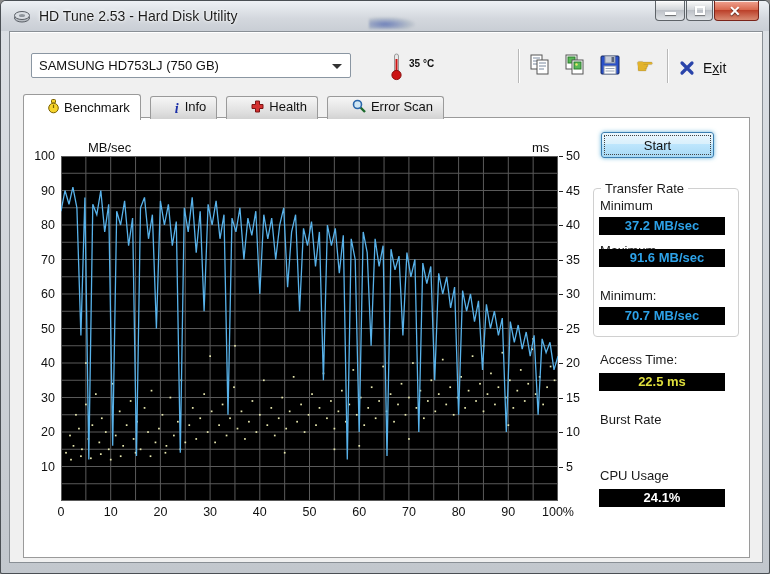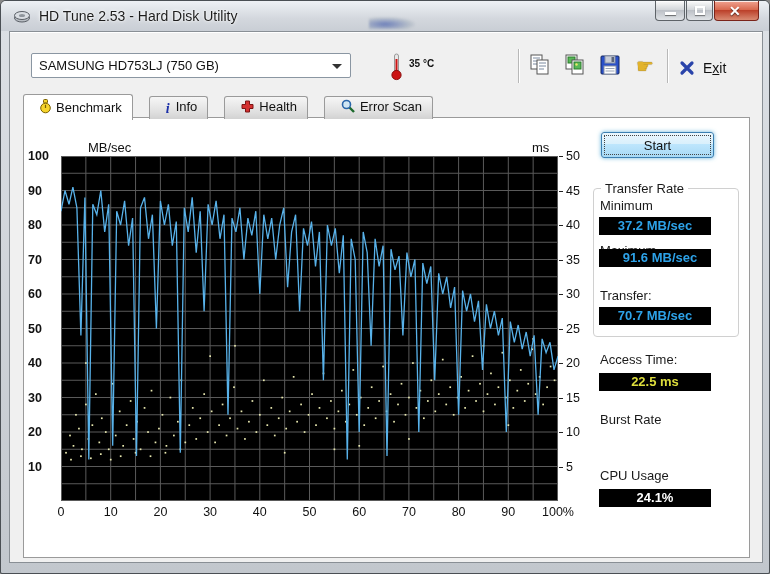--- a/index.html
+++ b/index.html
@@ -54,56 +54,56 @@
   .sep.s1{left:517px;} .sep.s2{left:666px;}
   .tbtn{position:absolute; top:52px; width:26px; height:26px; cursor:pointer;}
   .tbtn.copy{left:527px;} .tbtn.copyimg{left:562px;} .tbtn.save{left:597px;} .tbtn.hand{left:631px;}
   .handglyph{font-size:20px; color:#e2b32c; text-shadow:0 0 1px #6b4c00; line-height:26px; display:block; text-align:center;}
   .exit{position:absolute; left:678px; top:58px; height:24px; cursor:pointer;}
   .exit svg{vertical-align:-3px;}
   .exit .txt{font-size:14px; color:#111; margin-left:8px;}
   .exit .key{text-decoration:underline;}
   
   .tabs{position:absolute; left:22px; top:93px; height:24px; z-index:3;}
-  .tab{position:relative; float:left; height:23px; margin-right:16px; margin-top:2px;
-    padding:2px 10px 0 16px; font-size:13px; color:#111;
+  .tab{position:relative; float:left; height:23px; margin-right:9px; margin-top:2px;
+    padding:2px 10px 0 24px; font-size:13px; color:#111;
     background:linear-gradient(#f6f6f6,#dfdfdf 70%,#d2d2d2);
     border:1px solid #9a9a9a; border-bottom:none; border-radius:3px 3px 0 0;
     cursor:pointer; white-space:nowrap;}
   .tab.active{height:26px; margin-top:0; padding-top:4px; background:#fff; z-index:4;}
   .tab .ticon{display:inline-block; margin-right:5px; vertical-align:-2px;}
   .tab .iinfo{font-family:"Liberation Serif", serif; font-weight:bold; font-style:italic;
     color:#1b2fa8; font-size:14px; margin-right:6px;}
   
   .page{position:absolute; left:22px; top:116px; width:727px; height:441px;
     background:#fff; border:1px solid #9a9a9a; z-index:1;}
   
   #plot-svg{position:absolute; left:60px; top:155px; z-index:2; background:#000;}
   .axlab{position:absolute; z-index:2; font-size:13px; color:#111;}
   .axlab.mb{left:87px; top:139px;}
   .axlab.ms{left:531px; top:139px;}
   .tick{position:absolute; z-index:2; font-size:12.5px; color:#111;}
-  .tick.l{width:27px; font-weight:bold;}
+  .tick.l{width:27px; text-align:right;}
   .tick.r{width:30px; text-align:left;}
   .tick.x{width:44px; text-align:center;}
   .rtickmark{position:absolute; z-index:2; width:4px; height:1px; background:#222;}
   
   .startbtn{position:absolute; left:600px; top:131px; width:113px; height:26px; z-index:2;
     border:1px solid #3c7fb1; border-radius:3px;
     background:linear-gradient(#eaf6fd,#d9f0fc 45%,#bee6fd 45%,#a7d9f5);
     font-family:"Liberation Sans", sans-serif; font-size:13px; color:#111;
     box-shadow:0 0 4px rgba(61,160,211,.8); cursor:pointer;}
   .startbtn::after{content:""; position:absolute; left:2px; top:2px; right:2px; bottom:2px;
     border:1px dotted #444;}
   .groupbox{position:absolute; left:592px; top:187px; width:146px; height:149px; z-index:2;
     border:1px solid #d0d0d0; border-radius:4px;}
   .grouplab{position:absolute; left:600px; top:180px; z-index:3; background:#fff;
     padding:0 4px; font-size:13px; color:#1a1a1a;}
   .flabel{position:absolute; z-index:3; font-size:13px; color:#1a1a1a;}
-  .vbox{position:absolute; left:598px; width:112px; height:18px; z-index:3;
+  .vbox{position:absolute; left:598px; width:126px; height:18px; z-index:3;
     background:#000; text-align:center; font-size:13px; font-weight:bold; line-height:18px;}
   .vbox.blue{color:#2da2e8;} .vbox.yellow{color:#dede3c;} .vbox.white{color:#fff;}
 </style>
 </head>
 <body>
 
 <div id="app">
 
   <div class="titlebar">
     <span class="appicon">
@@ -462,21 +462,21 @@
 
   <div class="groupbox"></div>
   <div class="grouplab">Transfer Rate</div>
 
   <div class="flabel" style="left:599px; top:197px;">Minimum</div>
   <div class="vbox blue" style="top:216px;">37.2 MB/sec</div>
 
   <div class="flabel" style="left:599px; top:242px;">Maximum</div>
   <div class="vbox blue" style="top:248px;padding-left:10px;">91.6 MB/sec</div>
 
-  <div class="flabel" style="left:599px; top:287px;">Transfer:</div>
+  <div class="flabel" style="left:599px; top:287px;">Minimum:</div>
   <div class="vbox blue" style="top:306px;">70.7 MB/sec</div>
 
   <div class="flabel" style="left:599px; top:351px;">Access Time:</div>
   <div class="vbox yellow" style="top:372px;">22.5 ms</div>
 
   <div class="flabel" style="left:599px; top:411px;">Burst Rate</div>
 
   <div class="flabel" style="left:599px; top:467px;">CPU Usage</div>
   <div class="vbox white" style="top:488px;">24.1%</div>
 

